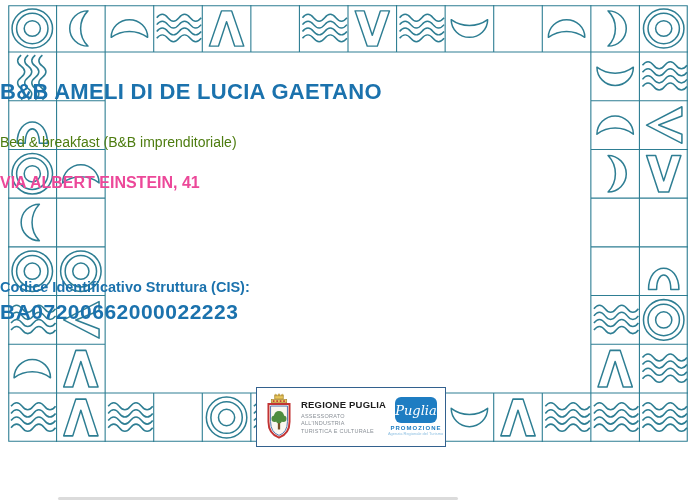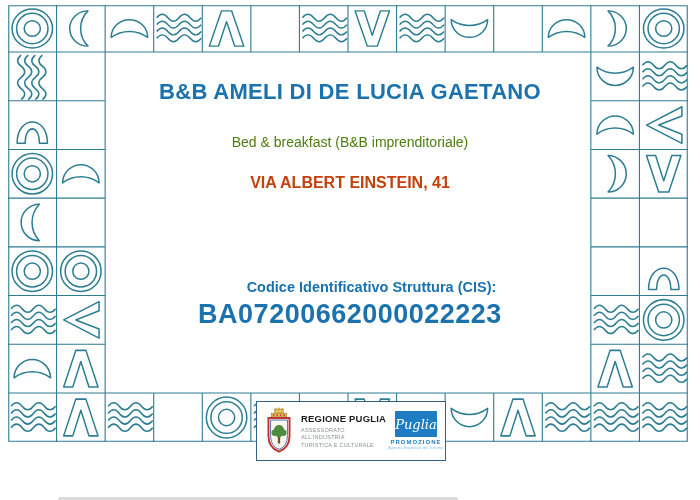--- a/index.html
+++ b/index.html
@@ -5,40 +5,40 @@
   html,body{margin:0;padding:0;}
   body{
     width:700px;height:500px;overflow:hidden;background:#ffffff;
     font-family:"Liberation Sans",sans-serif;
   }
   .certificate{
     position:relative;width:700px;height:500px;background:#ffffff;
     outline:1px solid #dcdcdc;
   }
   #frame{position:absolute;left:8px;top:5px;z-index:1;}
-  .txt{position:absolute;left:0;right:0;text-align:center;z-index:3;line-height:1;}
+  .txt{position:absolute;left:0;right:0;z-index:3;line-height:1;}
   .title{top:81px;font-size:22px;font-weight:700;color:var(--accent-blue,#1b72ad);letter-spacing:.3px;}
   .subtitle{top:135px;font-size:14px;color:#4d7c0f;}
-  .address{top:172px;font-size:16px;font-weight:700;color:#c2410c;line-height:21px;}
-  .cis-label{top:280px;font-size:14.5px;font-weight:700;color:var(--accent-blue,#1b72ad);padding-left:43px;}
-  .cis-code{top:301px;font-size:27px;font-weight:700;color:var(--accent-blue,#1b72ad);letter-spacing:.5px;}
+  .address{top:172px;font-size:16px;font-weight:700;color:#ec4899;line-height:21px;}
+  .cis-label{top:280px;font-size:14.5px;font-weight:700;color:var(--accent-blue,#1b72ad);}
+  .cis-code{top:301px;font-size:21px;font-weight:700;color:var(--accent-blue,#1b72ad);letter-spacing:.5px;}
   .logo-box{
-    position:absolute;left:256px;top:401px;width:190px;height:60px;box-sizing:border-box;
+    position:absolute;left:256px;top:387px;width:190px;height:60px;box-sizing:border-box;
     background:#fff;border:1px solid var(--logo-border,#33618e);z-index:4;
     display:flex;align-items:center;padding:4px 7px;gap:7px;
   }
   .coa{width:30px;height:48px;flex:0 0 auto;}
   .footer-text{flex:1;min-width:0;}
   .footer-title{font-size:9.5px;font-weight:700;color:#1c1c1c;letter-spacing:.2px;white-space:nowrap;}
   .footer-dept{margin-top:3px;font-size:5.5px;color:var(--muted-gray,#8a9097);line-height:1.35;letter-spacing:.25px;}
   .promo{width:44px;display:flex;flex-direction:column;align-items:center;flex:0 0 auto;}
   .promo-square{
     width:42px;height:26px;background:var(--promo-blue,#1e7dc2);color:#fff;
     display:flex;align-items:center;justify-content:center;
-    font-family:"DejaVu Serif",serif;font-style:italic;font-size:13px;
+    font-family:"DejaVu Serif",serif;font-style:italic;font-size:13px;border-radius:6px;
   }
   .promo-label{margin-top:2px;font-size:6px;font-weight:700;color:var(--promo-blue,#1e7dc2);letter-spacing:1px;}
   .promo-sub{font-size:5px;color:#8fc0e2;white-space:nowrap;transform:scale(.8);transform-origin:center top;}
   .scan-smudge{position:absolute;left:58px;bottom:0;width:400px;height:3px;background:#bdbdbd;opacity:.55;border-radius:2px;z-index:2;}
 </style>
 </head>
 <body>
 
 <div class="certificate">
 

